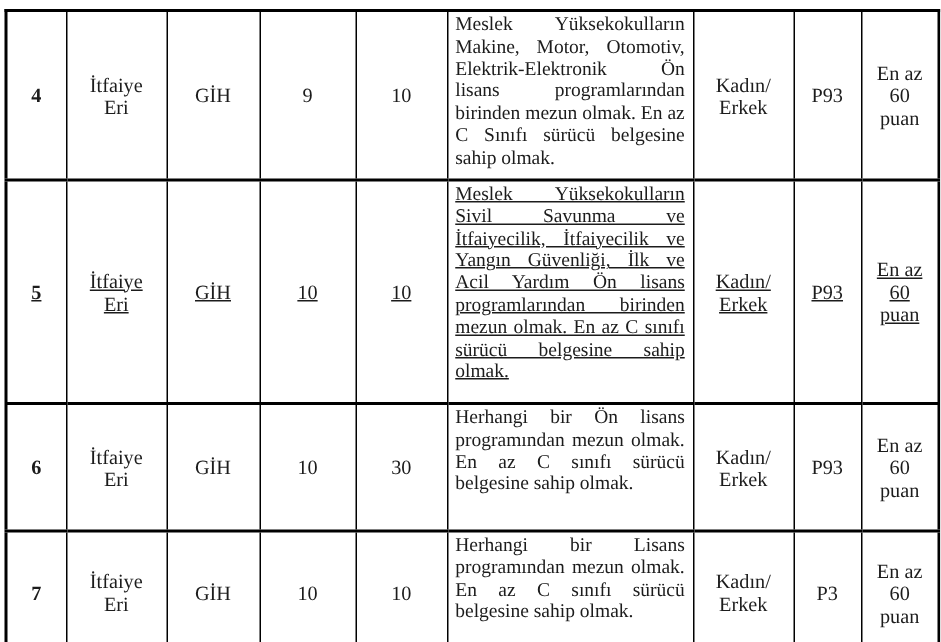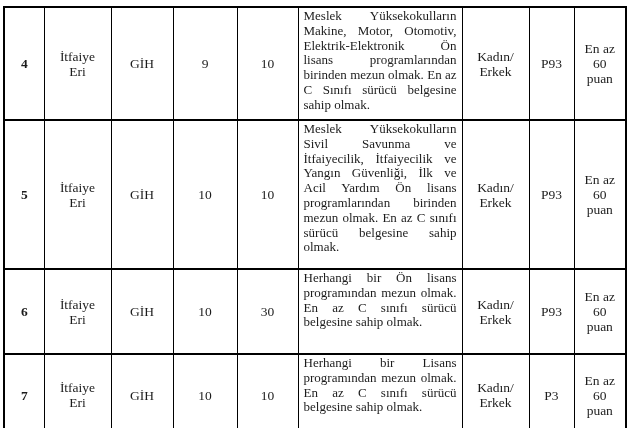--- a/index.html
+++ b/index.html
@@ -35,21 +35,21 @@
   td.c-no{font-weight:bold;}
   td.c-req{
     text-align:justify;
     vertical-align:top;
     white-space:normal;
     padding:1px 5px 2px 5px;
     font-size:13px;
     line-height:14.8px;
   }
   tr.r0 td{height:108px;}
-  tr.r1 td{height:144px;}
+  tr.r1 td{height:144px;text-decoration:underline;}
   tr.r2 td{height:80px;margin-top:19px;}
   tr.r3 td{height:77px;}
 </style>
 </head>
 <body>
 
 <div class="page">
   <table class="job-table">
     <colgroup>
       <col style="width:40px">

